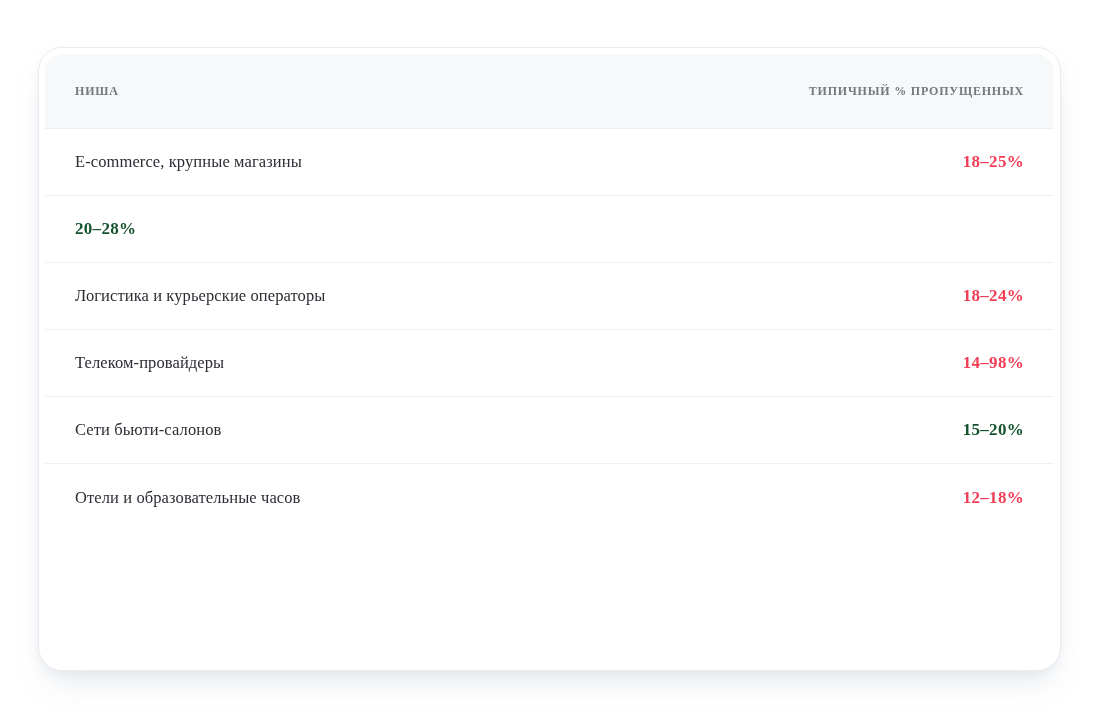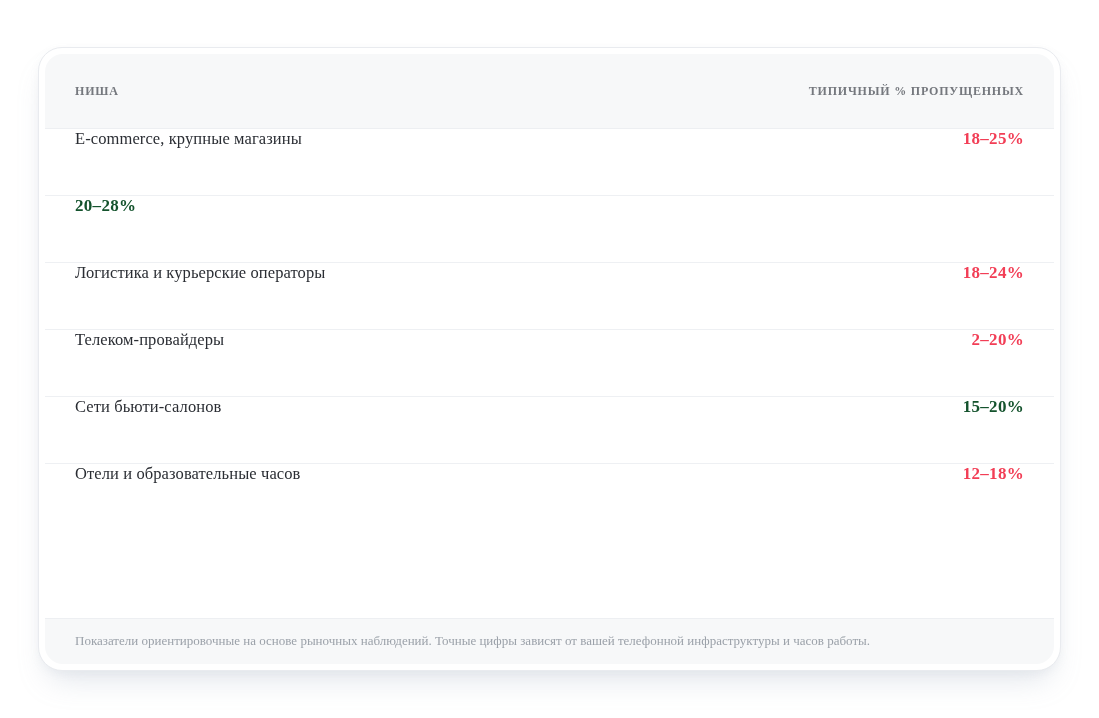--- a/index.html
+++ b/index.html
@@ -41,20 +41,21 @@
     font-size: 12px;
     font-weight: 700;
     letter-spacing: 0.8px;
     text-transform: uppercase;
     color: #75787e;
   }
   .rows { flex: 1 1 auto; background: #ffffff; }
   .row {
     height: 67px;
     display: flex;
+    align-items: center;
     justify-content: space-between;
     padding: 0 30px;
     border-bottom: 1px solid #eef0f3;
     background: #ffffff;
     gap: 7px;
   }
   .row:last-child { border-bottom: none; }
   .niche {
     font-size: 16.5px;
     color: #2a2d33;
@@ -100,32 +101,29 @@
   </div>
 
   <div class="row">
     <div class="niche">Логистика и курьерские операторы</div>
     <div class="value" style="color: rgb(242, 62, 86);">18–24%</div>
   </div>
 
 
   <div class="row">
     <div class="niche">Телеком-провайдеры</div>
-    <div class="value" style="color: rgb(242, 62, 86);">2–20%</div>
+    <div class="value" style="color: rgb(242, 62, 86);">14–98%</div>
   </div>
 
   <div class="row">
     <div class="niche">Сети бьюти-салонов</div>
     <div class="value" style="color: #14532d;">15–20%</div>
   </div>
 
   <div class="row">
     <div class="niche">Отели и образовательные часов</div>
     <div class="value" style="color: rgb(242, 62, 86);">12–18%</div>
   </div>
 </div>
 
-    <div class="tfoot">
-      <div class="footnote">Показатели ориентировочные на основе рыночных наблюдений. Точные цифры зависят от вашей телефонной инфраструктуры и часов работы.</div>
-    </div>
 
   </div>
 </div>
 
 </body></html>

